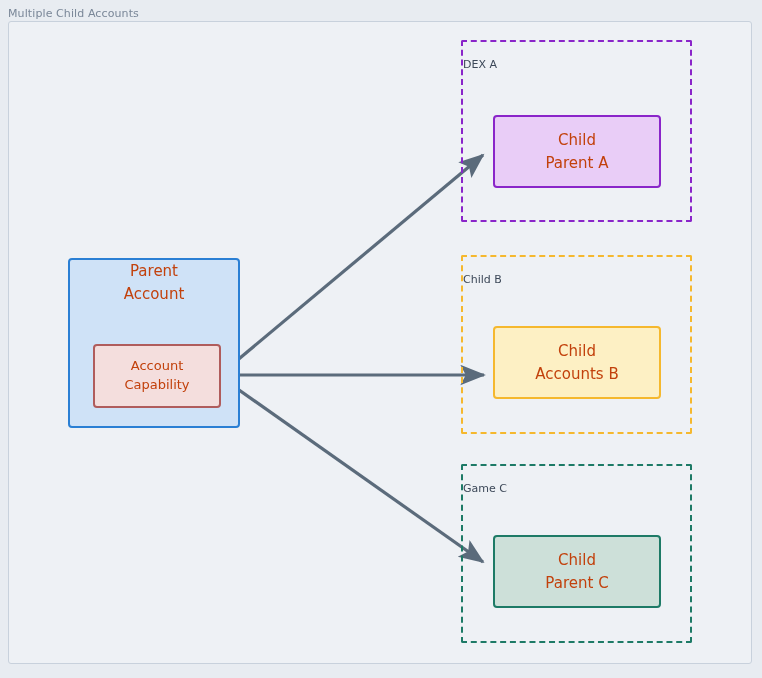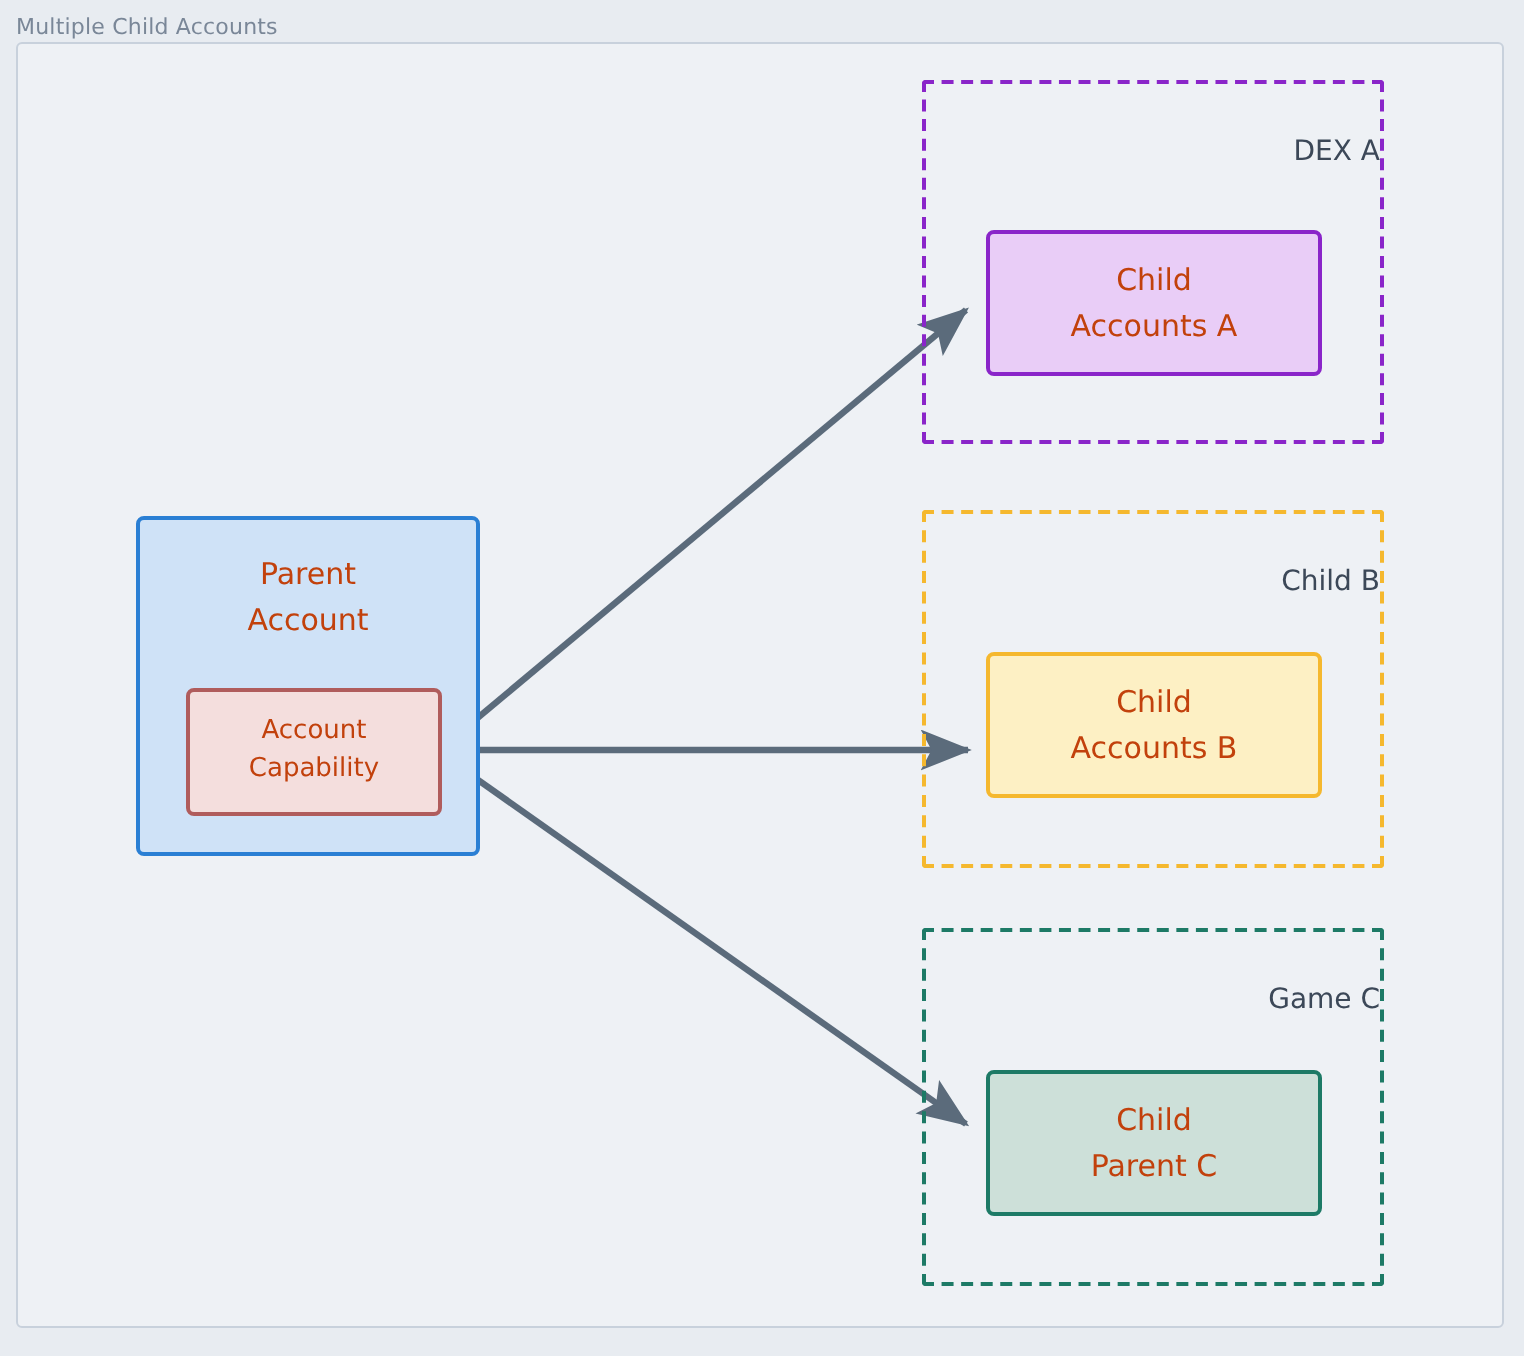--- a/index.html
+++ b/index.html
@@ -57,23 +57,23 @@
     position: absolute;
     box-sizing: border-box;
     background: transparent;
     border-style: dashed;
     border-width: 2.5px;
     border-radius: 2px;
   }
   .group-title {
     position: absolute;
     width: 100%;
-    text-align: right;
-    top: 26px;
-    font-size: 14px;
+    text-align: left;
+    top: 16px;
+    font-size: 11px;
     color: #3c4858;
     white-space: nowrap;
   }
 
   .group-dex   { left: 461px; top: 40px;  width: 231px; height: 182px; border-color: #8a25c9; }
   .group-defi  { left: 461px; top: 255px; width: 231px; height: 179px; border-color: #f5b82e; }
   .group-game  { left: 461px; top: 464px; width: 231px; height: 179px; border-color: #1d7a66; }
 
   
   .node {
@@ -92,21 +92,20 @@
     text-align: center;
   }
   .node .line { display: block; white-space: nowrap; }
 
   .node-parent {
     left: 68px; top: 258px;
     width: 172px; height: 170px;
     background: #cfe2f7;
     border-color: #2a7fd4;
     justify-content: flex-start;
-    padding-top: 16px;
   }
   .node-parent .line { font-size: 15px; }
 
   .node-capability {
     left: 93px; top: 344px;
     width: 128px; height: 64px;
     background: #f4dedd;
     border-color: #b05c5c;
     font-size: 13px;
     line-height: 1.45;
@@ -161,21 +160,21 @@
   <div class="node node-capability">
     <span class="line">Account</span>
     <span class="line">Capability</span>
   </div>
 
   <div class="group-box group-dex">
     <div class="group-title">DEX A</div>
   </div>
   <div class="node node-child-a">
     <span class="line">Child</span>
-    <span class="line">Accounts A</span>
+    <span class="line">Parent A</span>
   </div>
 
   <div class="group-box group-defi">
     <div class="group-title">Child B</div>
   </div>
   <div class="node node-child-b">
     <span class="line">Child</span>
     <span class="line">Accounts B</span>
   </div>
 

